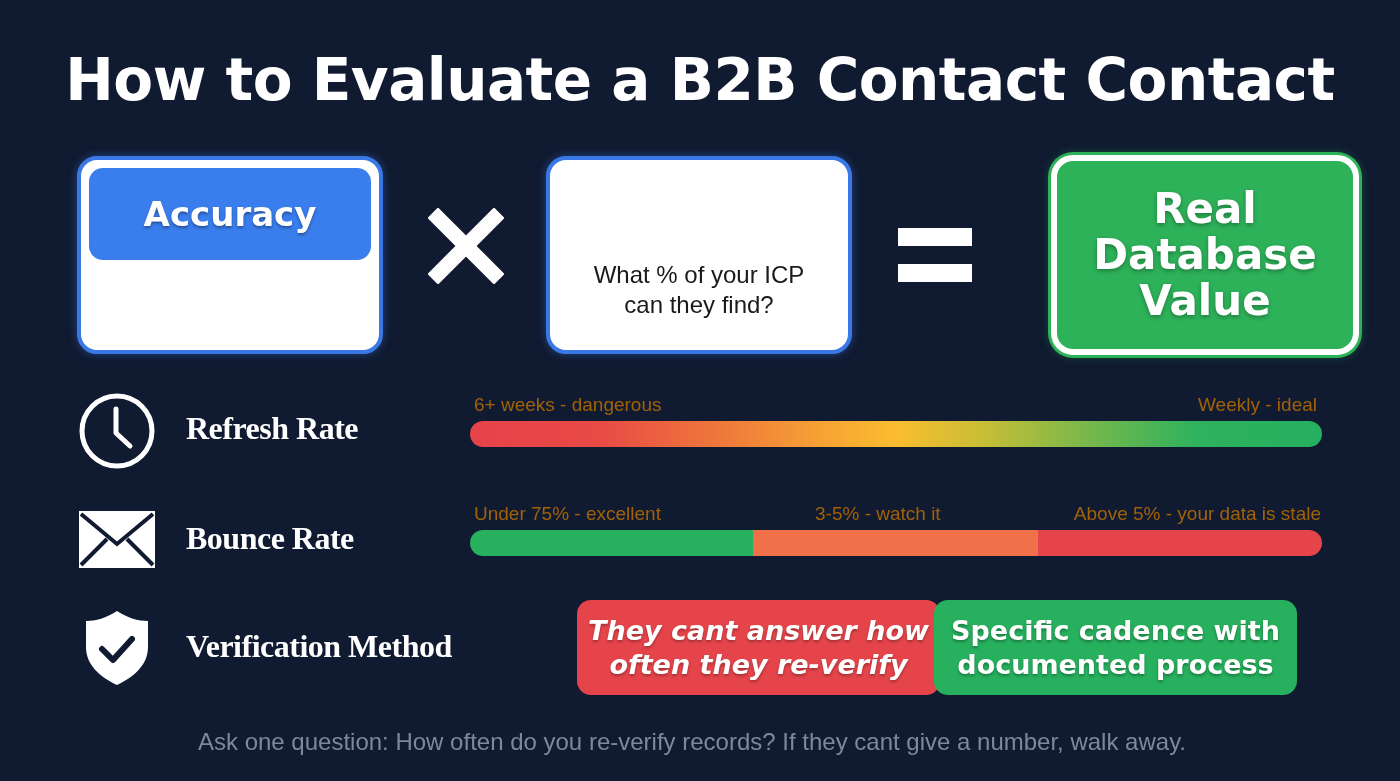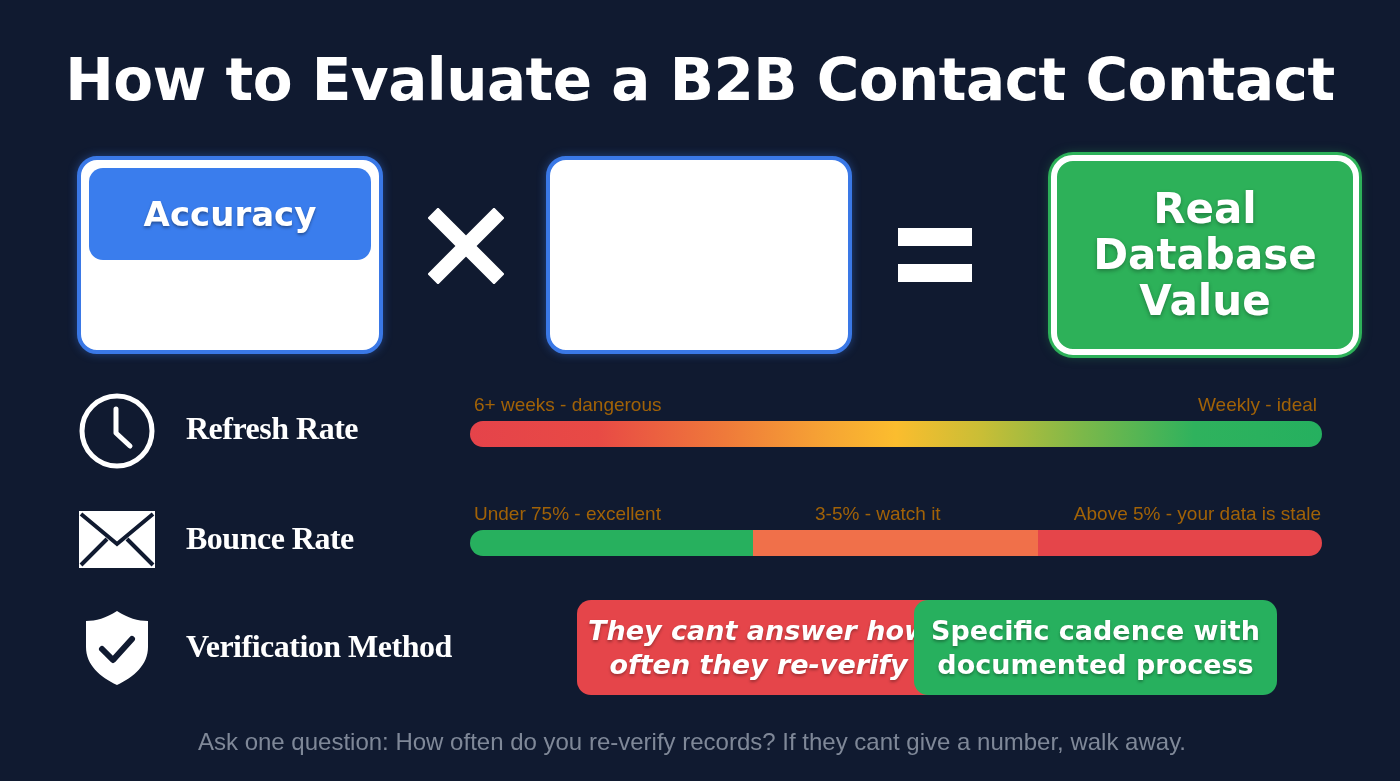--- a/index.html
+++ b/index.html
@@ -83,20 +83,22 @@
   <div class="card-head">Accuracy</div>
 </div>
 
 <div class="operator times">
   <svg width="76" height="76" viewBox="0 0 76 76">
     <path d="M10 10 L66 66 M66 10 L10 66" stroke="#fff" stroke-width="15" stroke-linecap="square"></path>
   </svg>
 </div>
 
 <div class="card" style="left:546px;">
+  <div class="card-body" style="white-space:pre-line;">What % of your ICP
+can they find?</div>
 </div>
 
 <div class="operator equals">
   <div class="eq-bar" style="top:0;"></div>
   <div class="eq-bar" style="top:36px;"></div>
 </div>
 
 <div class="result">
   <span>Real
 Database
@@ -133,16 +135,16 @@
 
 <div class="row-icon" style="left:84px; top:609px;">
   <svg width="66" height="78" viewBox="0 0 66 78">
     <path d="M33 2 C22 9 12 12 2 12 L2 38 C2 56 16 68 33 76 C50 68 64 56 64 38 L64 12 C54 12 44 9 33 2 Z" fill="#fff"></path>
     <path d="M18 40 L29 51 L48 30" fill="none" stroke="#101a30" stroke-width="6" stroke-linecap="round" stroke-linejoin="round"></path>
   </svg>
 </div>
 <div class="row-label" style="top:628px;">Verification Method</div>
 <div class="verify-box" style="left:577px; width:363px; background:#e5454a;font-style:italic;">They cant answer how
 often they re-verify</div>
-<div class="verify-box" style="left:914px; width:363px; background:#27b05e;">Specific cadence with
+<div class="verify-box" style="left:934px; width:363px; background:#27b05e;">Specific cadence with
 documented process</div>
 
 <div class="footer">Ask one question: How often do you re-verify records? If they cant give a number, walk away.</div>
 
 </body></html>

